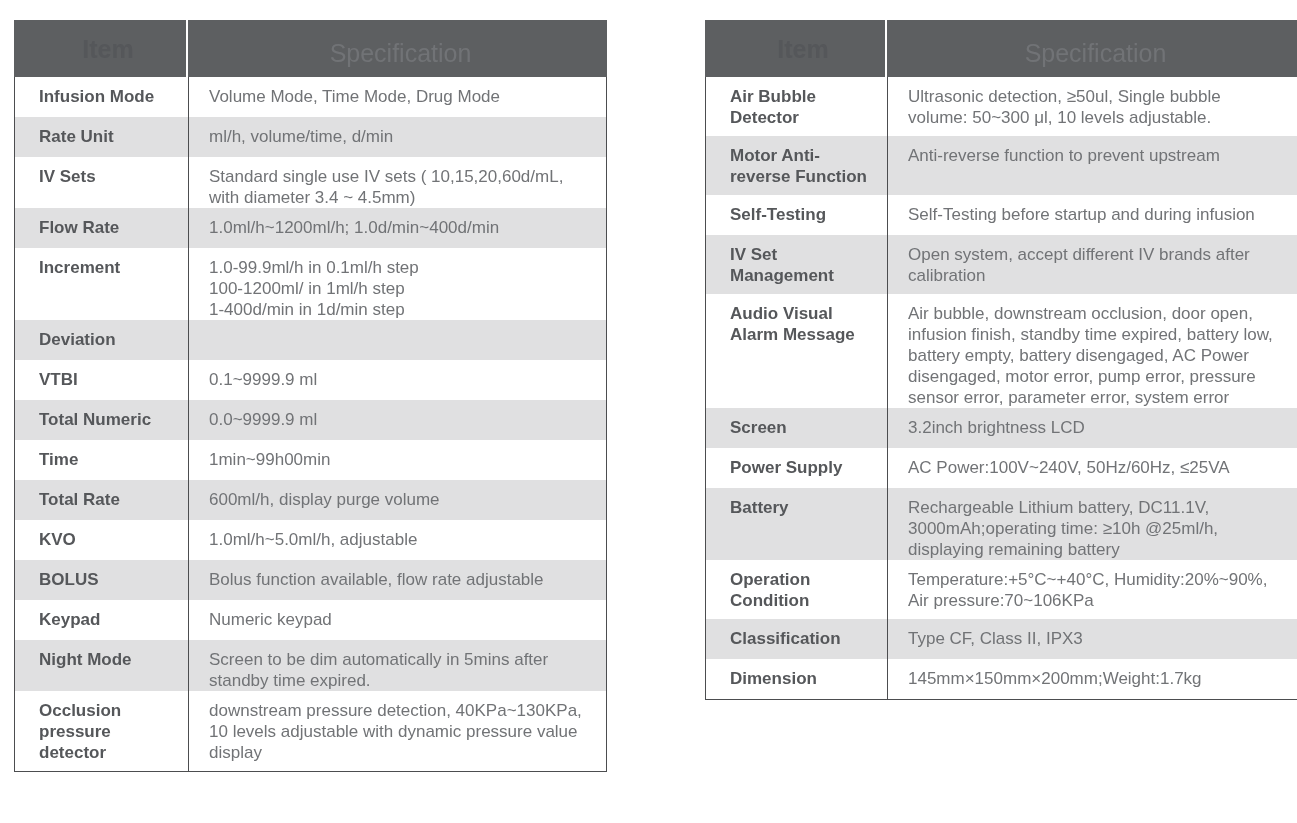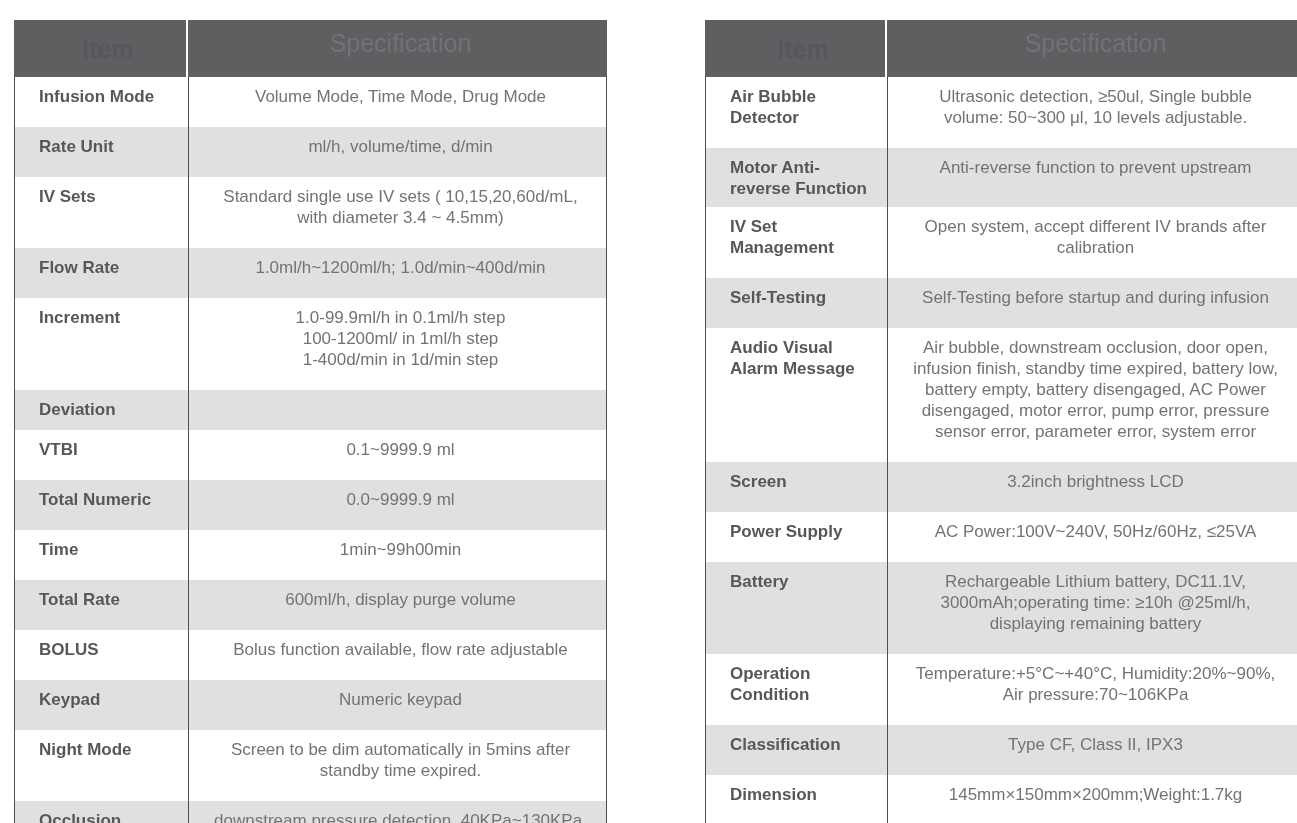--- a/index.html
+++ b/index.html
@@ -58,24 +58,23 @@
     padding: 9px 8px 8px 24px;
     font-weight: 700;
     color: #55575a;
     border-right: 1px solid #4c4d4f;
   }
   #table-left  .col-item { width: 174px; }
   #table-right .col-item { width: 182px; }
   .col-spec {
     flex: 1;
     box-sizing: border-box;
-    padding: 9px 14px 20px 20px;
+    padding: 9px 14px 0 20px;
     color: #717376;
     white-space: pre-line;
-    text-align: center;
   }
 </style>
 </head>
 <body>
 
 <div class="spec-table" id="table-left">
   <div class="thead">
     <div class="cell col-item">Item</div>
     <div class="cell col-spec">Specification</div>
   </div>
@@ -115,20 +114,24 @@
   </div>
       <div class="row">
     <div class="col-item">Time</div>
     <div class="col-spec">1min~99h00min</div>
   </div>
       <div class="row">
     <div class="col-item">Total Rate</div>
     <div class="col-spec">600ml/h, display purge volume</div>
   </div>
       <div class="row">
+    <div class="col-item">KVO</div>
+    <div class="col-spec">1.0ml/h~5.0ml/h, adjustable</div>
+  </div>
+      <div class="row">
     <div class="col-item">BOLUS</div>
     <div class="col-spec">Bolus function available, flow rate adjustable</div>
   </div>
       <div class="row">
     <div class="col-item">Keypad</div>
     <div class="col-spec">Numeric keypad</div>
   </div>
       <div class="row">
     <div class="col-item">Night Mode</div>
     <div class="col-spec">Screen to be dim automatically in 5mins after standby time expired.</div>
@@ -148,26 +151,26 @@
   <div class="tbody">
       <div class="row">
     <div class="col-item">Air Bubble Detector</div>
     <div class="col-spec">Ultrasonic detection, ≥50ul, Single bubble volume: 50~300 μl, 10 levels adjustable.</div>
   </div>
       <div class="row">
     <div class="col-item">Motor Anti-reverse Function</div>
     <div class="col-spec">Anti-reverse function to prevent upstream</div>
   </div>
       <div class="row">
+    <div class="col-item">Self-Testing</div>
+    <div class="col-spec">Self-Testing before startup and during infusion</div>
+  </div>
+      <div class="row">
     <div class="col-item">IV Set Management</div>
     <div class="col-spec">Open system, accept different IV brands after calibration</div>
-  </div>
-      <div class="row">
-    <div class="col-item">Self-Testing</div>
-    <div class="col-spec">Self-Testing before startup and during infusion</div>
   </div>
       <div class="row">
     <div class="col-item">Audio Visual Alarm Message</div>
     <div class="col-spec">Air bubble, downstream occlusion, door open, infusion finish, standby time expired, battery low, battery empty, battery disengaged, AC Power disengaged, motor error, pump error, pressure sensor error, parameter error, system error</div>
   </div>
       <div class="row">
     <div class="col-item">Screen</div>
     <div class="col-spec">3.2inch brightness LCD</div>
   </div>
       <div class="row">

